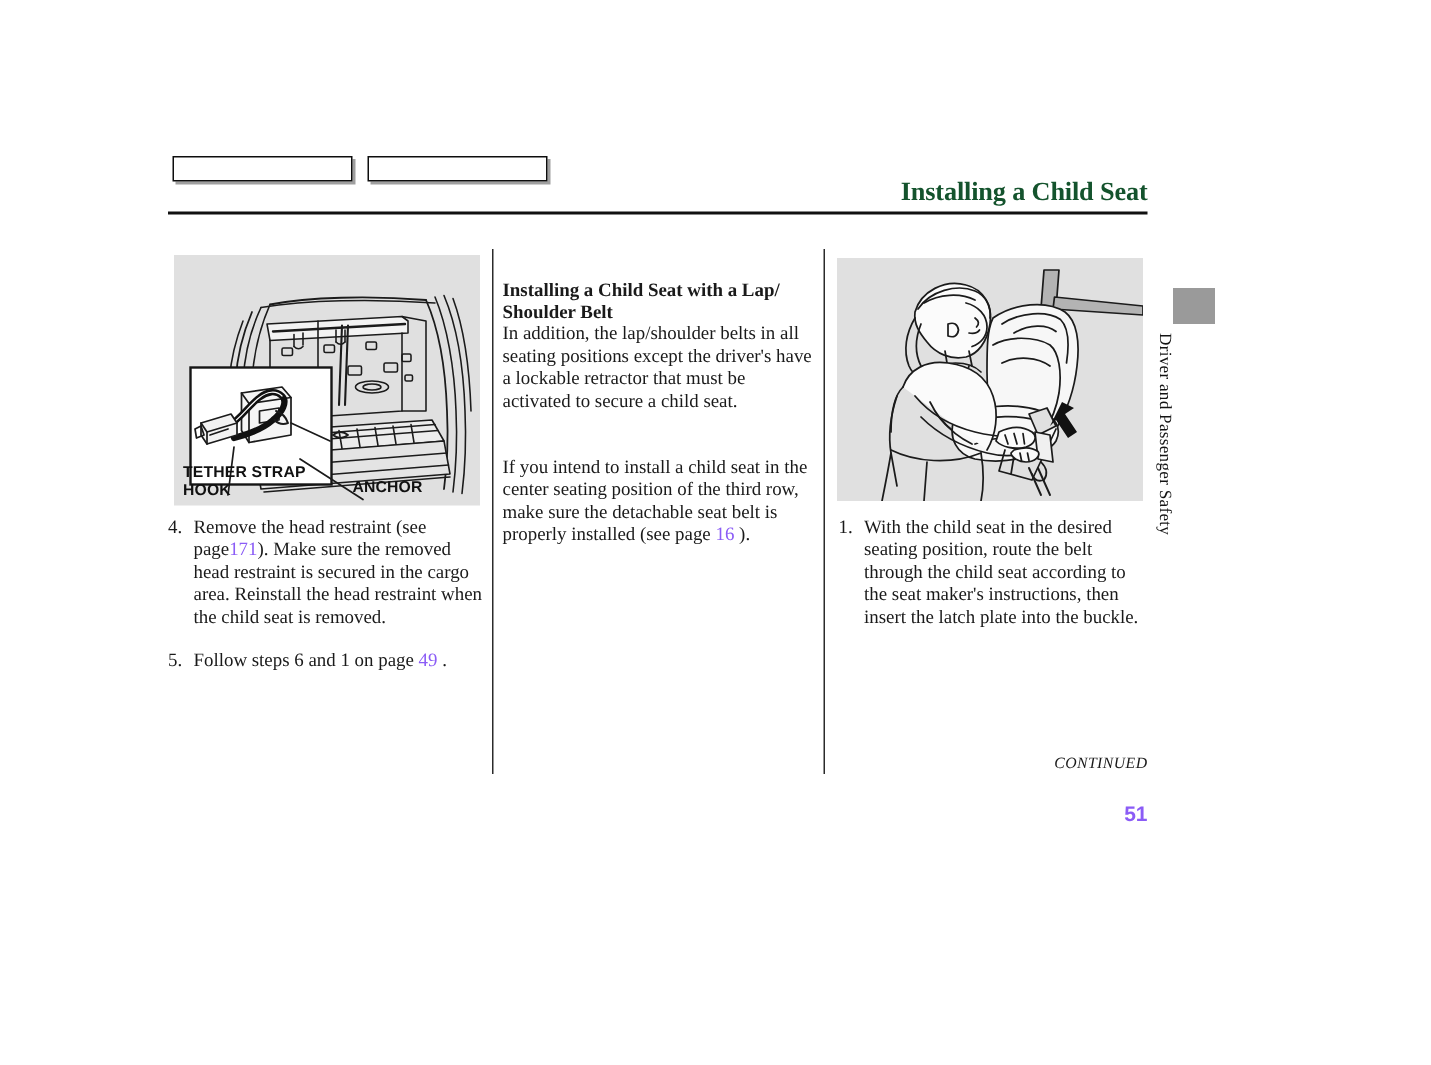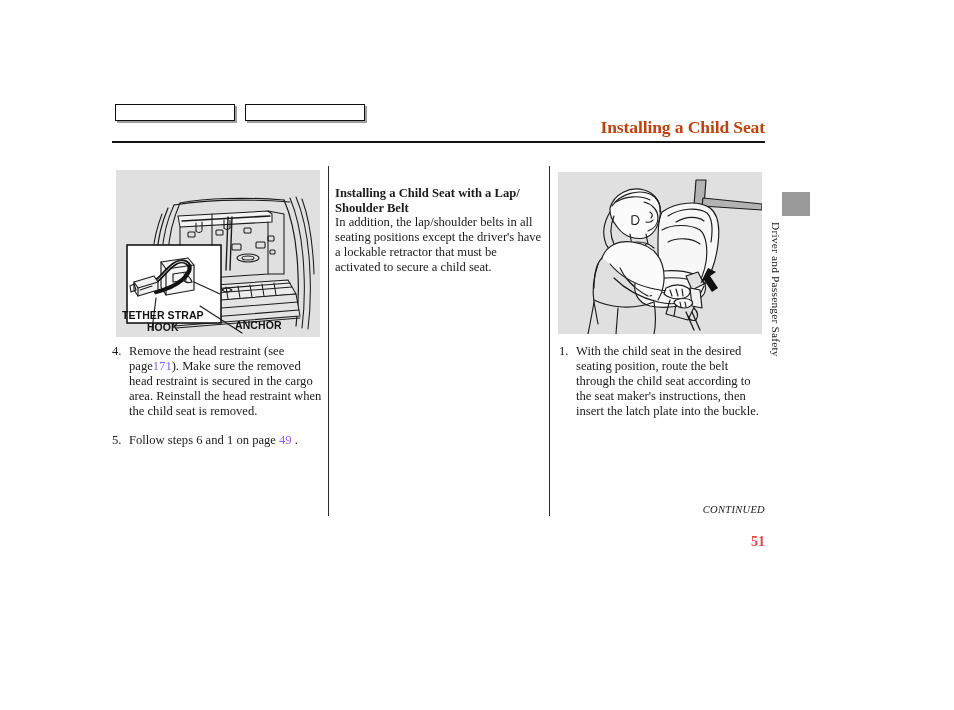--- a/index.html
+++ b/index.html
@@ -44,21 +44,21 @@
 
   .page-title {
     position: absolute;
     right: 189px;
     top: 117px;
     font-family: "Liberation Serif", serif;
     font-weight: bold;
     font-size: 17.5px;
     letter-spacing: -0.1px;
     white-space: nowrap;
-    color: #c2410c;
+    color: #14532d;
   }
 
   .title-rule {
     position: absolute;
     left: 112px;
     top: 141px;
     width: 653px;
     height: 2.2px;
     background: #111111;
   }
@@ -96,21 +96,20 @@
 
   .illus-caption {
     position: absolute;
     font-family: "Liberation Sans", sans-serif;
     font-weight: bold;
     font-size: 10.5px;
     letter-spacing: 0.1px;
     color: #111111;
     line-height: 1.12;
     white-space: pre-line;
-    text-align: center;
   }
   .cap-tether { left: 122px; top: 310px; }
   .cap-anchor { left: 235px; top: 320px; }
 
   
   .col {
     position: absolute;
     font-family: "Liberation Serif", serif;
     font-size: 12.6px;
     line-height: 14.9px;
@@ -176,24 +175,24 @@
     font-style: italic;
     font-size: 10.5px;
     letter-spacing: 0.3px;
     color: #1a1a1a;
     text-align: center;
   }
   .folio {
     position: absolute;
     right: 189px;
     top: 534px;
-    font-family: Liberation Serif, serif;
+    font-family: Liberation Sans, sans-serif;
     font-weight: bold;
     font-size: 14px;
-    color: #ef4444;
+    color: #8b5cf6;
   }
 </style>
 </head>
 <body>
 
 <div id="page">
 
   <div class="hdr-boxes">
     <div class="hdr-box"></div>
     <div class="hdr-box"></div>
@@ -373,20 +372,21 @@
         <path d="M112 118 l2 6 M118 117 l2 7 M124 117 l1 7"></path>
         <path d="M118 128 C124 126 130 126 134 129 C136 132 132 136 126 136 C120 136 116 132 116 130 Z" fill="#fbfbfb"></path>
         <path d="M122 130 l1 5 M127 130 l1 5"></path>
       </g>
     </svg>
   </div>
 
   <div class="col col-mid">
     <div class="sub-head">Installing a Child Seat with a Lap/ Shoulder Belt</div>
     <p class="para">In addition, the lap/shoulder belts in all seating positions except the driver's have a lockable retractor that must be activated to secure a child seat.</p>
+    <p class="para"><span>If you intend to install a child seat in the center seating position of the third row, make sure the detachable seat belt is properly installed (see page </span><span class="pageref">16</span><span> ).</span></p>
   </div>
 
   <div class="col col-left">
     <div class="numlist">
       <div class="numitem">
         <span class="num">4.</span><span>Remove the head restraint (see page</span><span class="pageref">171</span><span>). Make sure the removed head restraint is secured in the cargo area. Reinstall the head restraint when the child seat is removed.</span>
       </div>
       <div class="numitem">
         <span class="num">5.</span><span>Follow steps 6 and 1 on page </span><span class="pageref">49</span><span> .</span>
       </div>

